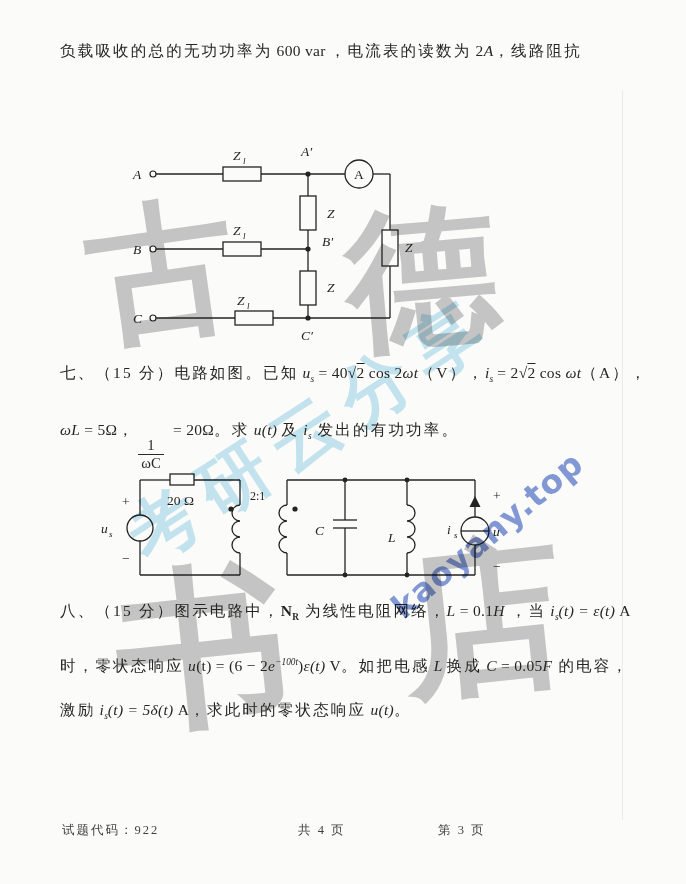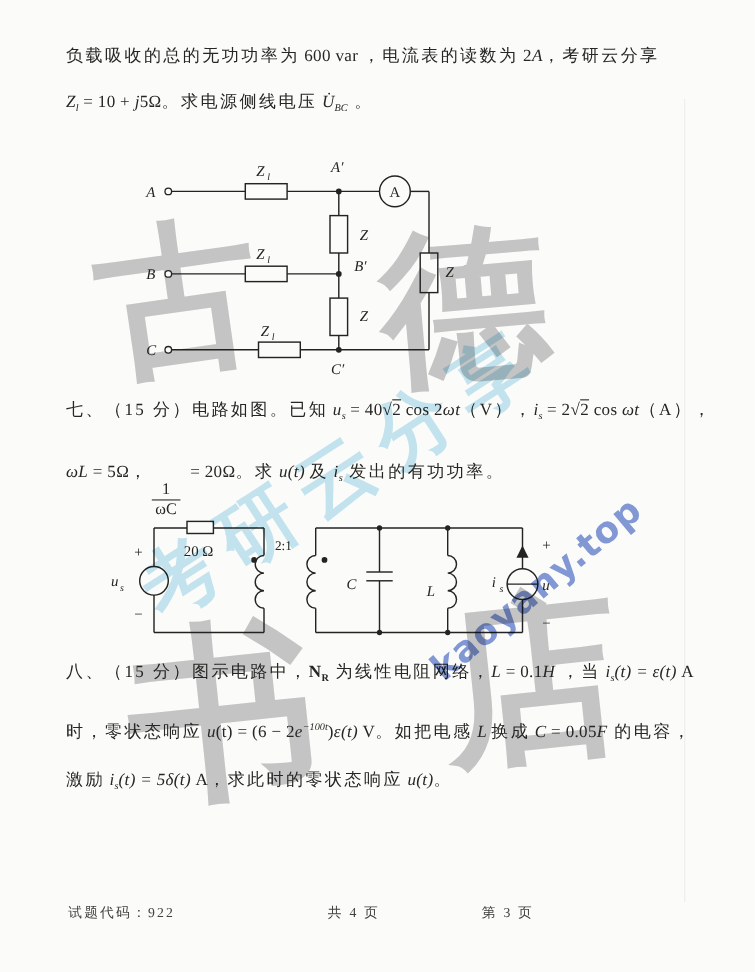--- a/index.html
+++ b/index.html
@@ -54,22 +54,21 @@
 <div class="scanline"></div>
 
 <div class="wm-gray" style="left:88px;top:198px;font-size:148px;transform:rotate(-8deg);">古</div>
 <div class="wm-gray" style="left:346px;top:202px;font-size:152px;transform:rotate(-5deg);">德</div>
 <div class="wm-gray" style="left:116px;top:562px;font-size:172px;transform:rotate(-6deg);">书</div>
 <div class="wm-gray" style="left:402px;top:538px;font-size:162px;transform:rotate(-6deg);">店</div>
 
 <div class="content">
 
   <div class="abs" style="left:60px;top:30px;">
-    <div class="seg-line"><span class="cjk">负载吸收的总的无功功率为</span><span class="r"> 600 var </span><span class="cjk">，电流表的读数为</span><span class="r"> 2</span><span class="m">A</span><span class="cjk">，考研云分享</span></div>
-    <div class="seg-line"><span class="m">Z</span><span class="m sub">l</span><span class="r"> = 10 + </span><span class="m">j</span><span class="r">5Ω</span><span class="cjk">。求电源侧线电压</span><span class="m"> U̇</span><span class="m sub">BC</span><span class="cjk"> 。</span></div>
+    <div class="seg-line"><span class="cjk">负载吸收的总的无功功率为</span><span class="r"> 600 var </span><span class="cjk">，电流表的读数为</span><span class="r"> 2</span><span class="m">A</span><span class="cjk">，线路阻抗</span></div>
   </div>
 
   <div class="abs" style="left:85px;top:142px;">
     <svg width="370" height="212" viewBox="0 0 370 212">
 
       <circle class="term" cx="68" cy="32" r="3"></circle>
       <text class="svgt svgm" x="48" y="37">A</text>
       <line class="wire" x1="71" y1="32" x2="138" y2="32"></line>
       <rect class="box" x="138" y="25" width="38" height="14"></rect>
       <text class="svgt svgm" x="148" y="18">Z</text>

